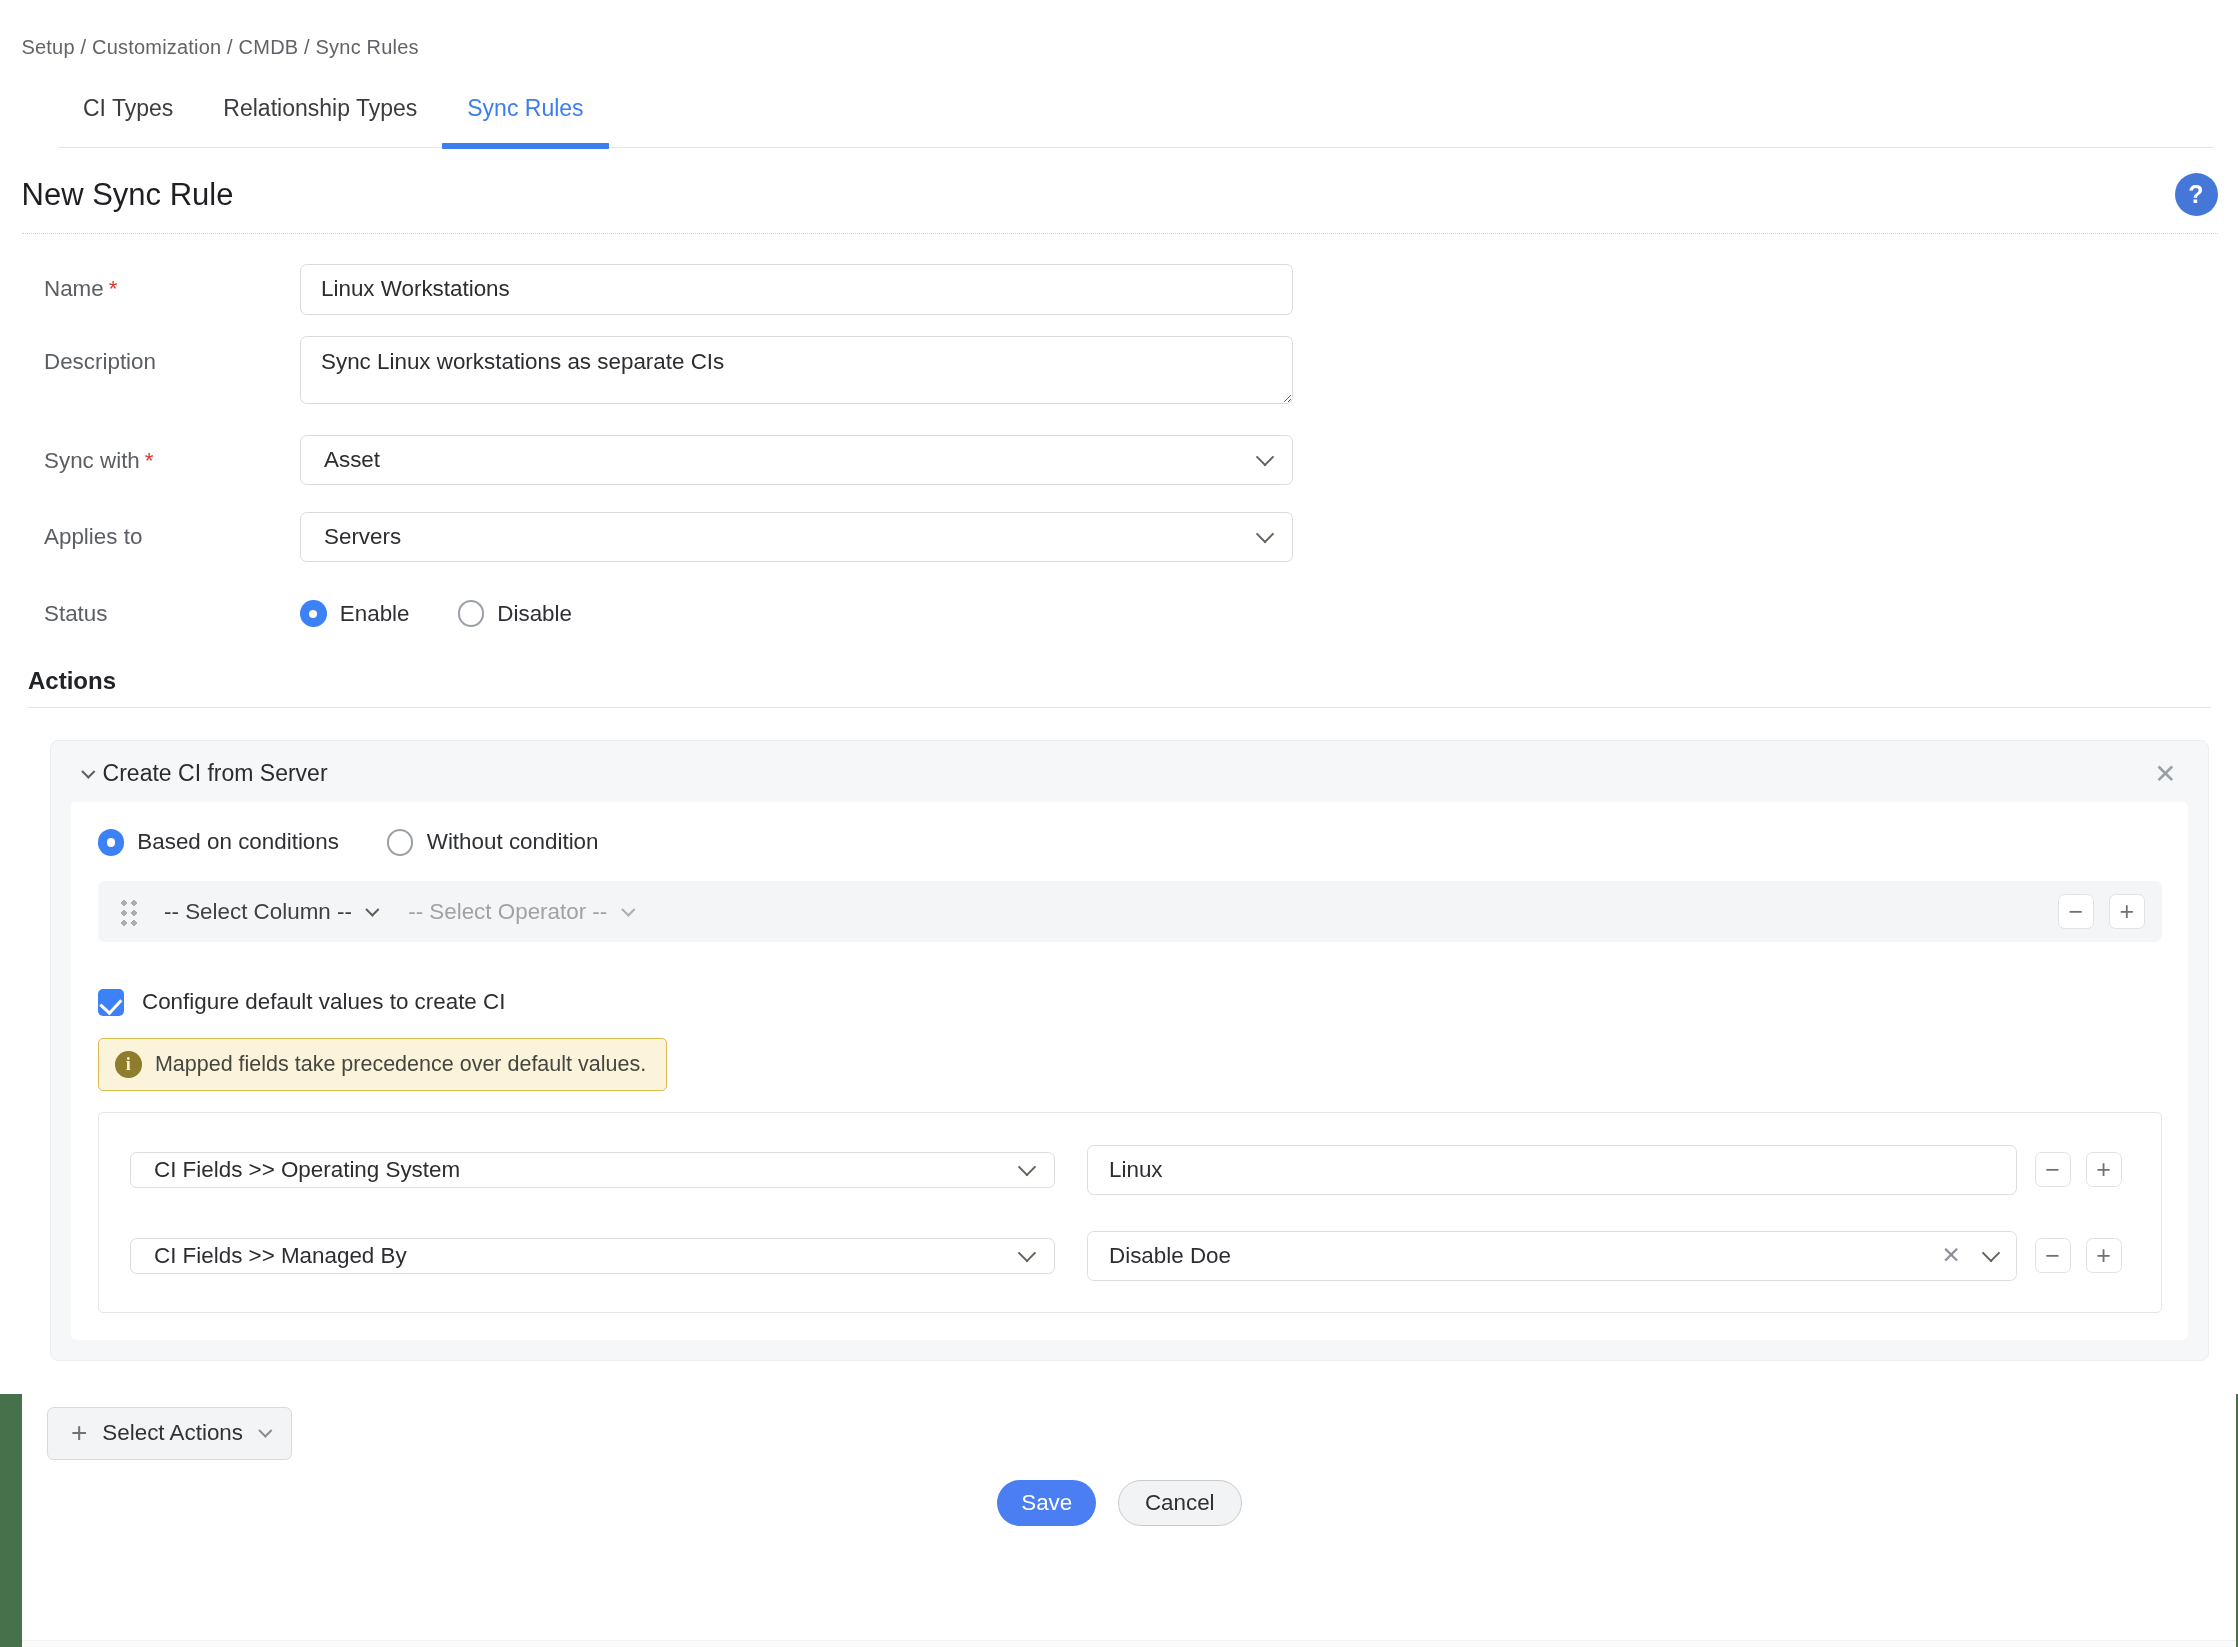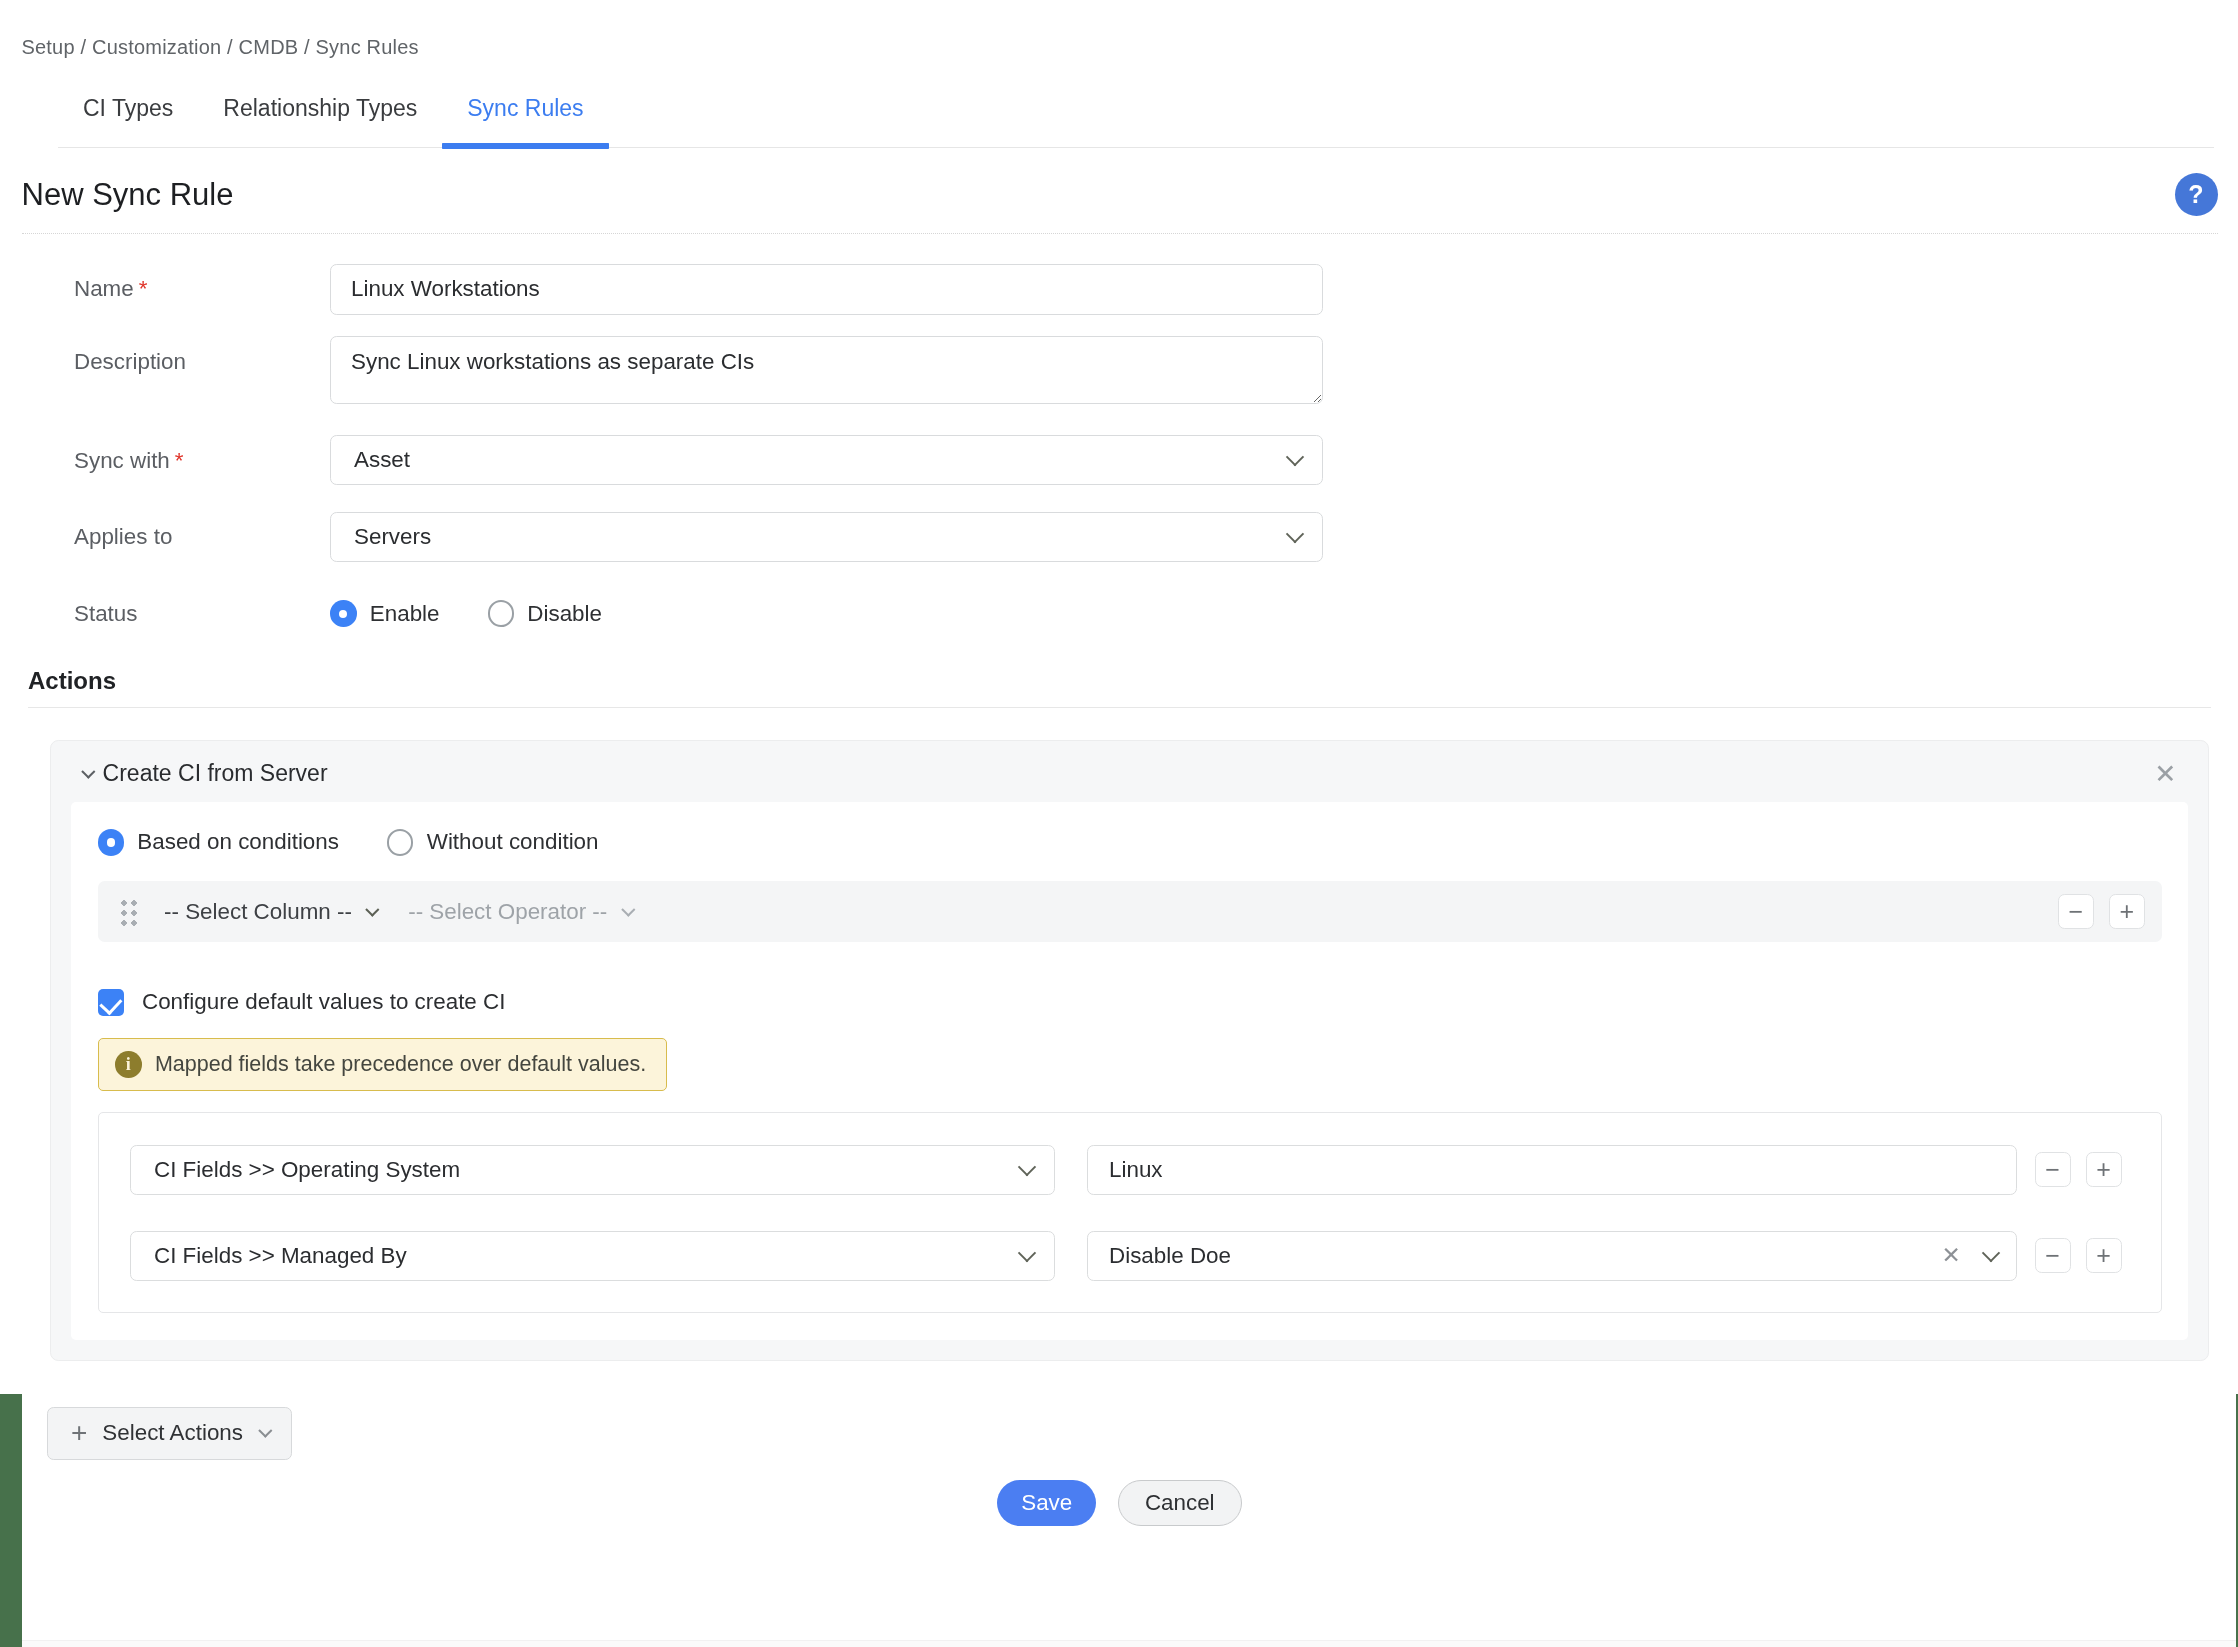--- a/index.html
+++ b/index.html
@@ -26,21 +26,21 @@
   .tab.active { color:#3c7df0; }
   .tab.active::after { content:""; position:absolute; left:0; right:0; bottom:-1.7px; height:5.8px; background:#3c7df0; border-radius:0.8px; }
 
   
   .title-row { display:flex; justify-content:space-between; align-items:center; margin:25px 21.5px 0 21.5px; padding-bottom:16.6px; border-bottom:1.7px dotted #d6d6d6; }
   .page-title { font-size:31px; font-weight:500; color:#1d1f22; line-height:36px; }
   .help-btn { width:43px; height:43px; border-radius:50%; background:#4577d8; color:#fff; font-size:25px; font-weight:bold; display:flex; align-items:center; justify-content:center; cursor:pointer; }
 
   
   .form { margin-top:30px; }
-  .frow { display:flex; align-items:flex-start; margin-bottom:21.5px;margin-left:30px; }
+  .frow { display:flex; align-items:flex-start; margin-bottom:21.5px; }
   .flabel { width:300px; padding-left:44px; padding-top:11.6px; font-size:22.4px; color:#5b5e63; line-height:28px; }
   .req { color:#e0362c; margin-left:5px; }
   .fctrl { width:993px; }
   .tinput { width:100%; height:51px; border:0.8px solid #d9dbdd; border-radius:6.6px; font-size:22.4px; color:#2b2d30; padding:0 20px; font-family:inherit; outline:none; }
   textarea.tarea { width:100%; height:68px; border:0.8px solid #d9dbdd; border-radius:6.6px; font-size:22.4px; color:#2b2d30; padding:11.6px 20px; font-family:inherit; outline:none; resize:both; }
   .selbox { width:100%; height:50px; border:0.8px solid #d9dbdd; border-radius:6.6px; display:flex; align-items:center; padding:0 23px; font-size:22.4px; color:#2b2d30; cursor:pointer; background:#fff; }
   .selbox .grow { flex:1; }
   .chev { width:13.3px; height:13.3px; border-right:2.5px solid #5f6358; border-bottom:2.5px solid #5f6358; transform:rotate(45deg) translateY(-3.3px); flex:0 0 auto; }
   .chev.light { border-color:#a9aeb3; }
   .chev.small { width:10px; height:10px; border-width:2.5px; }
@@ -81,21 +81,21 @@
   .checkbox::after { content:""; position:absolute; left:6.6px; top:5px; width:10.8px; height:15.7px; border-right:3.3px solid #fff; border-bottom:3.3px solid #fff; transform:rotate(43deg); }
   .chk-label { font-size:22.4px; color:#2c2e31; line-height:28px; }
 
   .banner { margin-top:21.5px; display:inline-flex; align-items:center; gap:13.3px; background:#fcf4da; border:1.7px solid #d8bc4d; border-radius:5px; height:53px; padding:0 20px 0 16.6px; }
   .info-icon { width:26.5px; height:26.5px; border-radius:50%; background:#8d7d2d; color:#fcf4da; font-size:18px; font-weight:bold; display:flex; align-items:center; justify-content:center; flex:0 0 auto; font-family:"Liberation Serif", serif; }
   .banner-text { font-size:21.5px; color:#44463f; }
 
   .map-box { margin-top:21.5px; border:0.8px solid #e5e6e8; border-radius:5px; padding:31.5px; }
   .map-row { display:flex; align-items:center; }
   .map-row + .map-row { margin-top:36px; }
-  .map-sel { width:925px; height:50px; border:0.8px solid #dbddde; border-radius:6.6px; display:flex; align-items:center; padding:0 23px; font-size:22.4px; color:#2b2d30; cursor:pointer; background:#fff; }
+  .map-sel { width:925px; height:36px; border:0.8px solid #dbddde; border-radius:6.6px; display:flex; align-items:center; padding:0 23px; font-size:22.4px; color:#2b2d30; cursor:pointer; background:#fff; }
   .map-val { width:930px; margin-left:31.5px; height:50px; border:0.8px solid #dbddde; border-radius:6.6px; display:flex; align-items:center; padding:0 20px 0 21.5px; font-size:22.4px; color:#2b2d30; background:#fff; }
   .map-val input { border:none; outline:none; flex:1; font-size:22.4px; color:#2b2d30; font-family:inherit; background:transparent; }
   .clear-x { font-size:23px; color:#8d9196; cursor:pointer; margin-right:21.5px; line-height:23px; }
   .row-btns { display:flex; gap:15px; margin-left:18px; }
 
   
   .select-actions { margin:46px 0 0 47px; display:inline-flex; align-items:center; gap:15px; height:53px; padding:0 23px; background:#f3f4f5; border:0.8px solid #d7d9db; border-radius:6.6px; cursor:pointer; }
   .sa-plus { font-size:28px; color:#6f7377; font-weight:300; line-height:1; }
   .sa-label { font-size:22.4px; color:#303235; }
 

